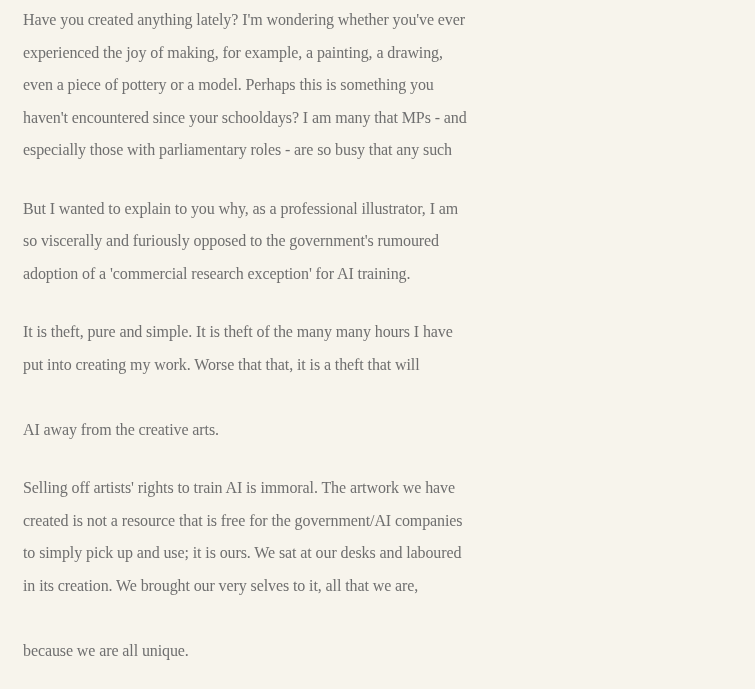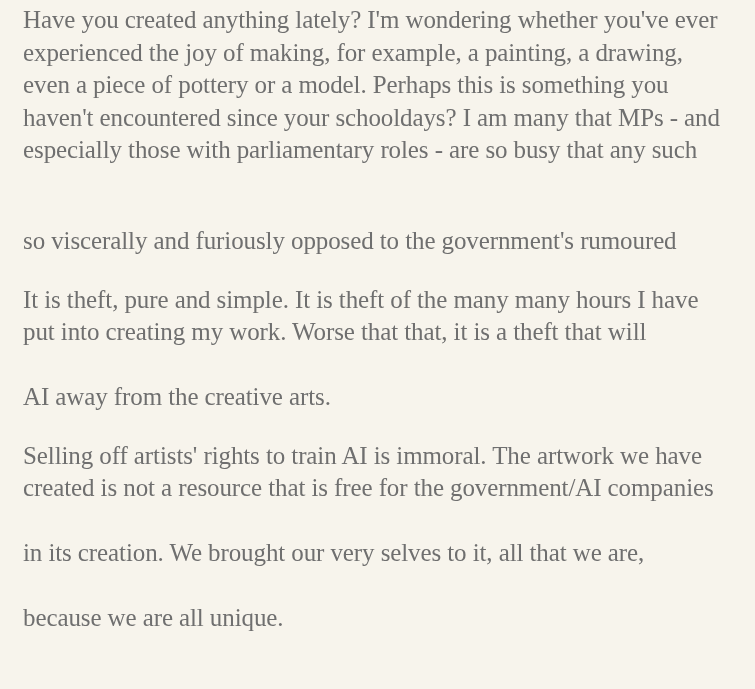--- a/index.html
+++ b/index.html
@@ -14,21 +14,21 @@
     font-family: "Liberation Serif", "DejaVu Serif", serif;
   }
   .article {
     box-sizing: border-box;
     width: 755px;
     padding: 4px 22px 0 23px;
     color: #6f6f6f;
   }
   .article p {
     margin: 0 0 26px 0;
-    font-size: 25px;
+    font-size: 16px;
     line-height: 32.5px;
     letter-spacing: -0.1px;
   }
   .article p:last-child {
     margin-bottom: 0;
   }
   .tline {
     white-space: nowrap;
   }
 </style>
@@ -39,33 +39,34 @@
 
   <p>
     <span class="tline">Have you created anything lately? I'm wondering whether you've ever</span><br>
     <span class="tline">experienced the joy of making, for example, a painting, a drawing,</span><br>
     <span class="tline">even a piece of pottery or a model. Perhaps this is something you</span><br>
     <span class="tline">haven't encountered since your schooldays? I am many that MPs - and</span><br>
     <span class="tline">especially those with parliamentary roles - are so busy that any such</span><br>
   </p>
 
   <p>
-    <br>
+    <span class="tline">But I wanted to explain to you why, as a professional illustrator, I am</span><br>
     <span class="tline">so viscerally and furiously opposed to the government's rumoured</span><br>
+    <span class="tline">adoption of a 'commercial research exception' for AI training.</span>
   </p>
 
   <p>
     <span class="tline">It is theft, pure and simple. It is theft of the many many hours I have</span><br>
     <span class="tline">put into creating my work. Worse that that, it is a theft that will</span><br>
     <br>
     <span class="tline">AI away from the creative arts.</span>
   </p>
 
   <p>
     <span class="tline">Selling off artists' rights to train AI is immoral. The artwork we have</span><br>
     <span class="tline">created is not a resource that is free for the government/AI companies</span><br>
-    <br>
+    <span class="tline">to simply pick up and use; it is ours. We sat at our desks and laboured</span><br>
     <span class="tline">in its creation. We brought our very selves to it, all that we are,</span><br>
     <br>
     <span class="tline">because we are all unique.</span>
   </p>
 
 </main>
 
 </body></html>

